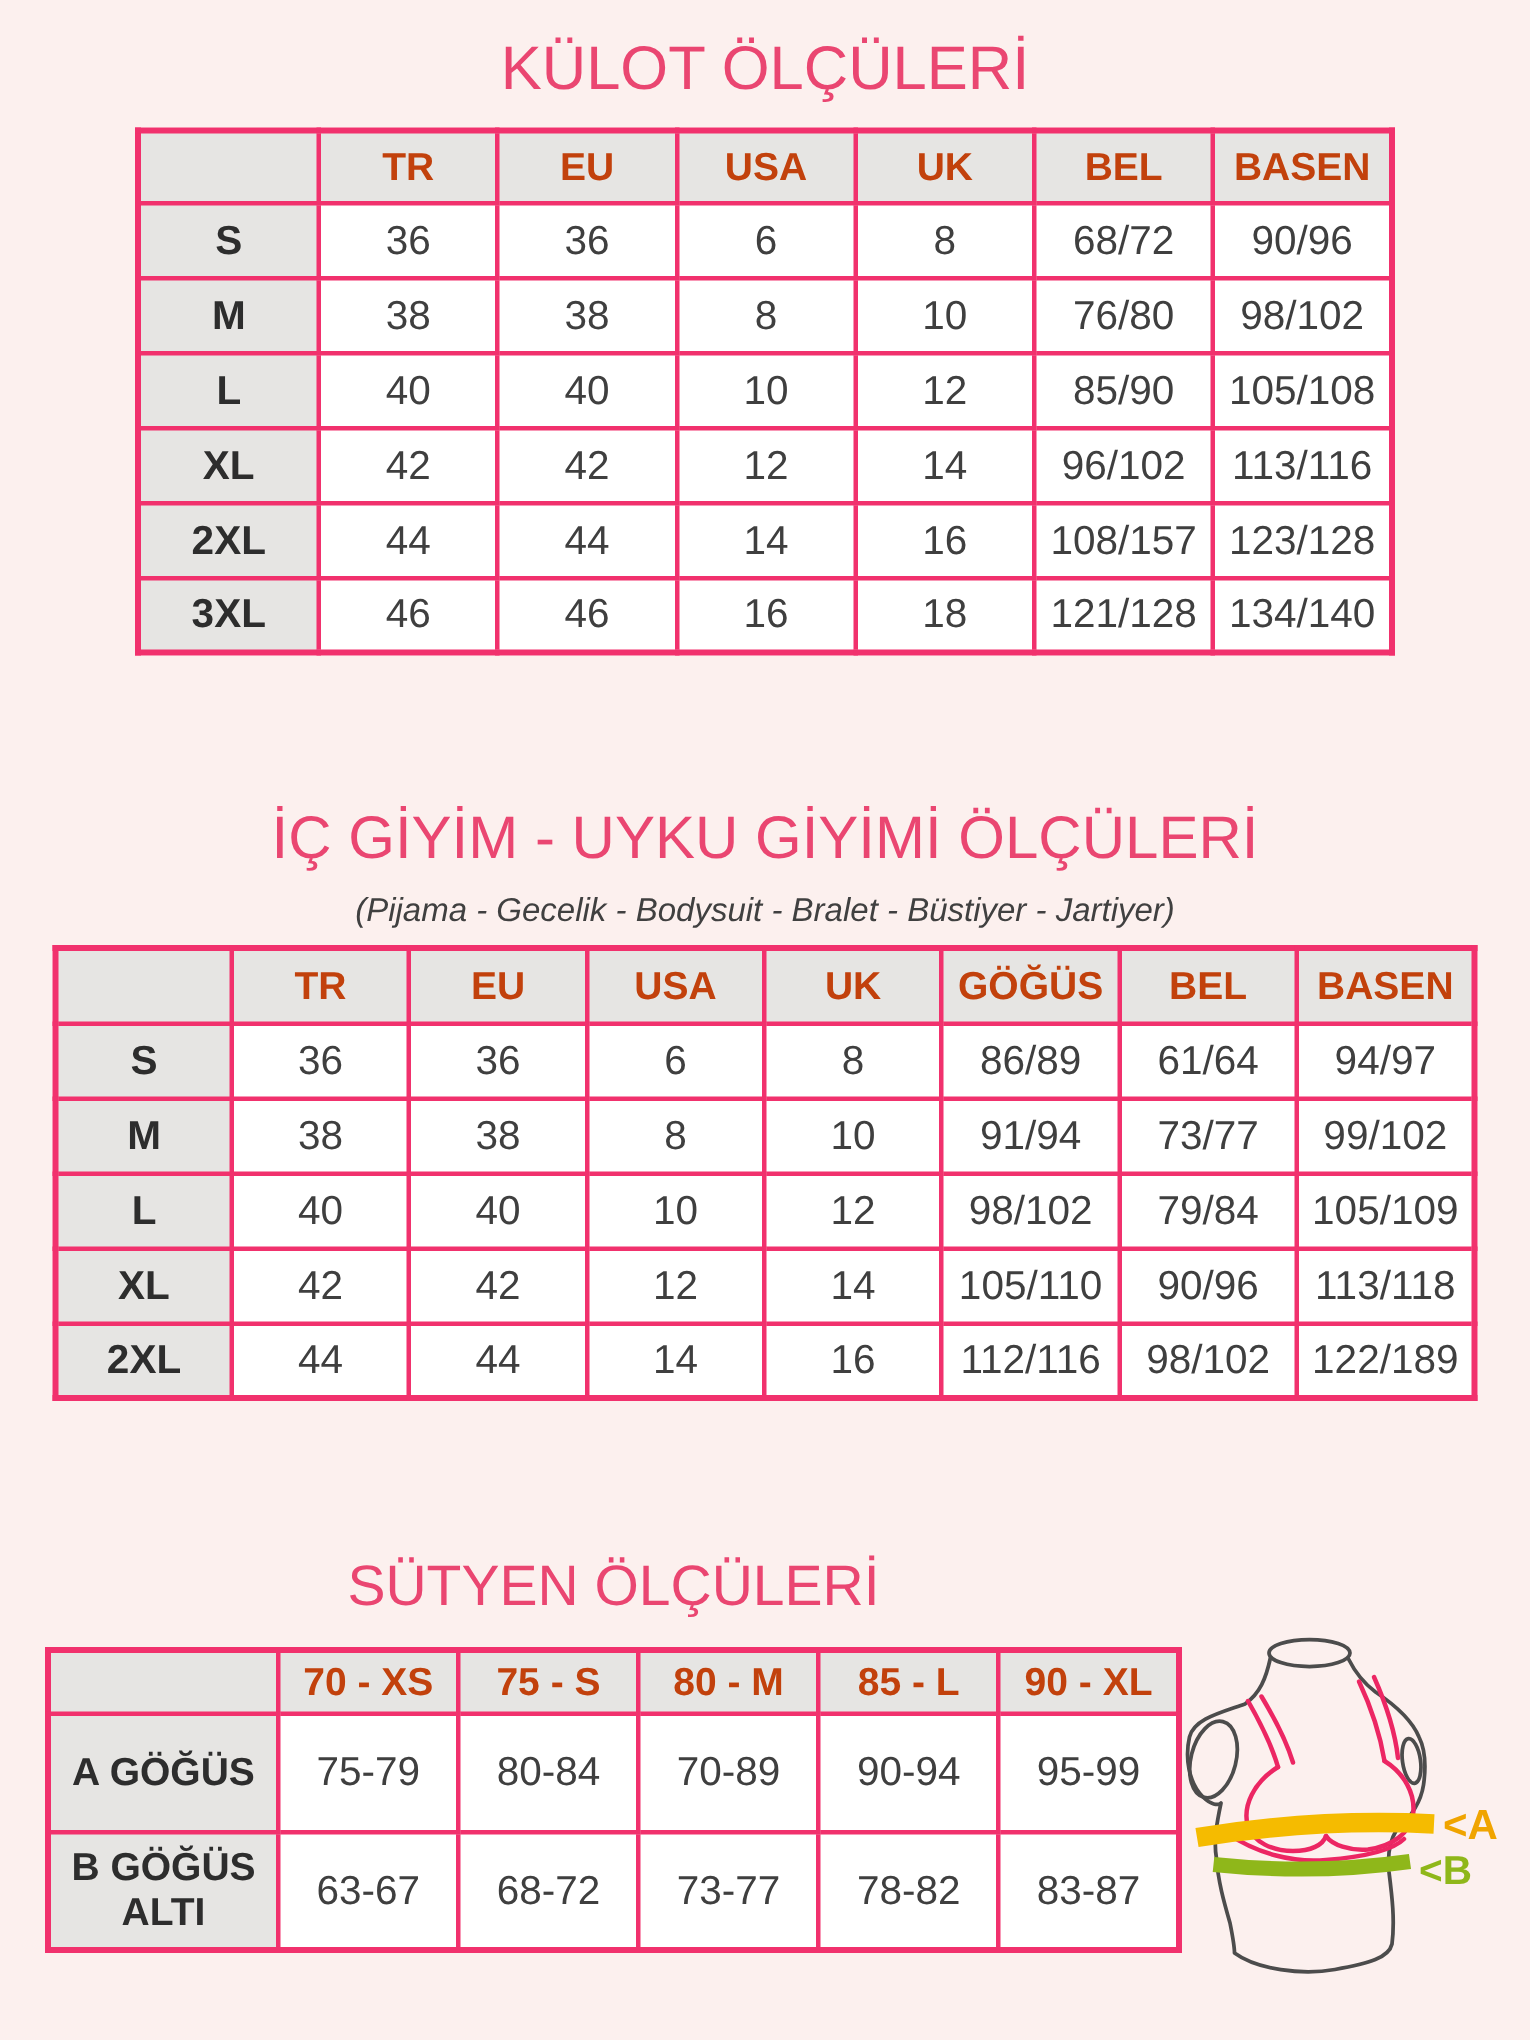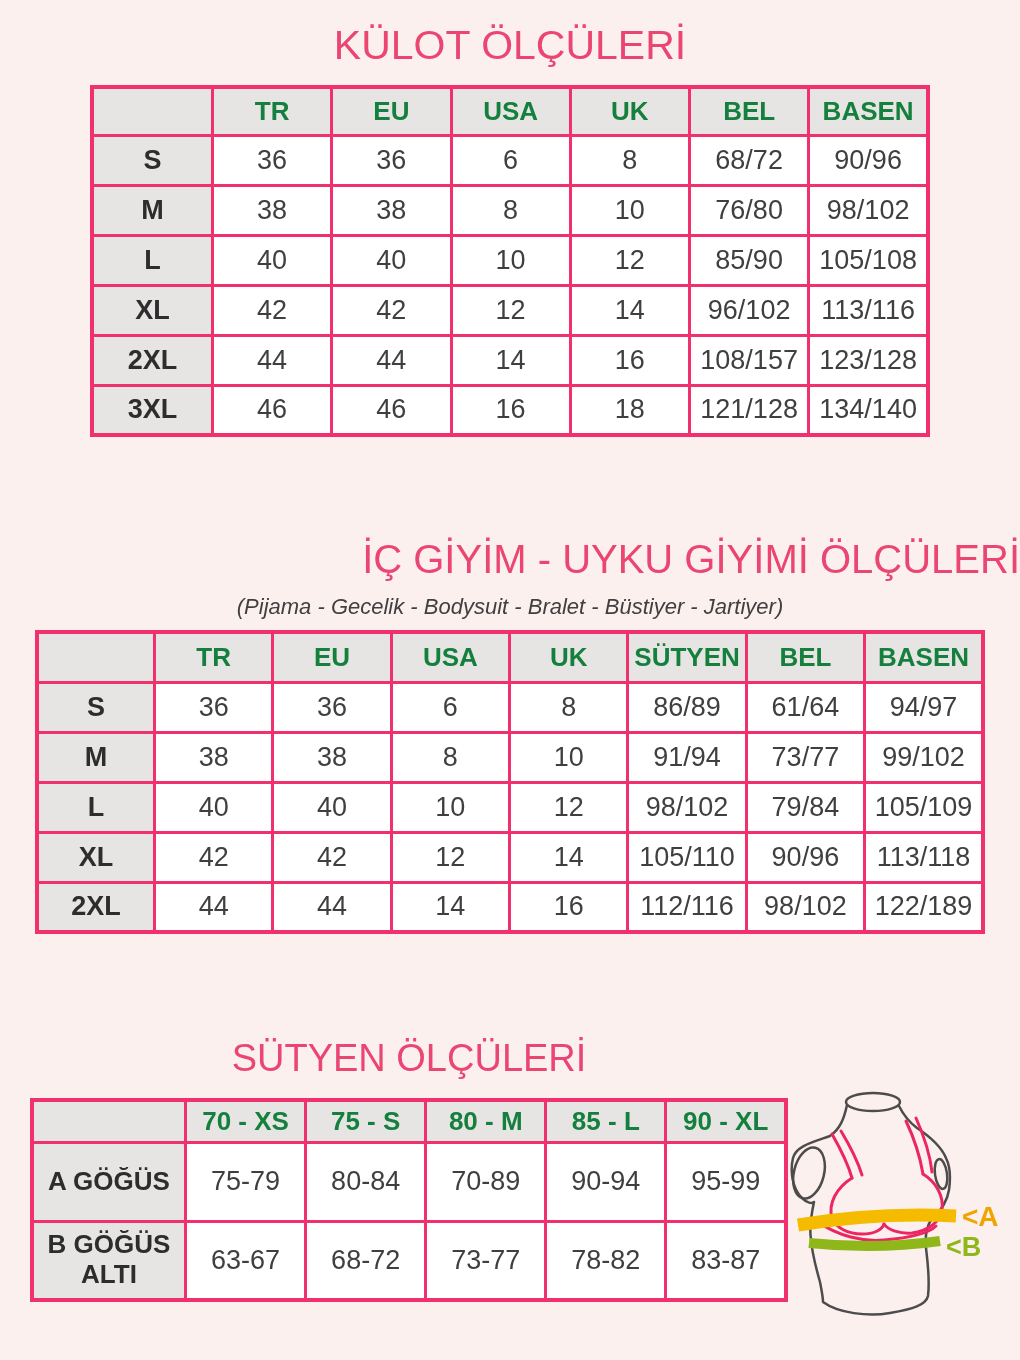--- a/index.html
+++ b/index.html
@@ -5,34 +5,34 @@
   html,body{margin:0;padding:0;background:#fcf0ee;}
   .page{
     position:relative;width:1020px;height:1360px;background:#fcf0ee;
     font-family:"Liberation Sans",sans-serif;overflow:hidden;
   }
   .title{
     position:absolute;margin:0;color:#ea4671;font-weight:400;
     text-align:center;letter-spacing:0;
   }
   .t1{left:0;width:1020px;top:22px;font-size:41px;}
-  .t2{left:0;width:1020px;top:537px;font-size:40px;text-align:right;}
+  .t2{left:0;width:1020px;top:537px;font-size:40px;}
   .subtitle{
     position:absolute;left:0;width:1020px;top:594px;text-align:center;
     color:#404040;font-size:22px;font-style:italic;
   }
   .t3{left:30px;width:758px;top:1037px;font-size:38px;}
   table.chart{
     position:absolute;border-collapse:collapse;table-layout:fixed;
     background:#ffffff;border:4px solid #f1316d;
   }
   .chart th,.chart td{
     border:3px solid #f1316d;text-align:center;vertical-align:middle;padding:0;
   }
-  .chart thead th{background:#e6e5e3;color:#15803d;font-size:26px;font-weight:700;}
+  .chart thead th{background:#e6e5e3;color:#c2410c;font-size:26px;font-weight:700;}
   .chart tbody th{background:#e6e5e3;color:#2d2d2d;font-size:27px;font-weight:700;}
   .chart tbody td{background:#ffffff;color:#3f3f3f;font-size:27px;font-weight:400;}
   #table-0{left:90px;top:85px;width:840px;}
   #table-0 tr{height:50px;}
   #table-0 thead tr{height:48px;}
   #table-0 th:first-child{width:117px;}
   #table-1{left:35px;top:630px;width:950px;}
   #table-1 tr{height:50px;}
   #table-1 th:first-child{width:114px;}
   #table-2{left:30px;top:1098px;width:758px;}
@@ -122,21 +122,21 @@
   <h1 class="title t2">İÇ GİYİM - UYKU GİYİMİ ÖLÇÜLERİ</h1>
   <div class="subtitle">(Pijama - Gecelik - Bodysuit - Bralet - Büstiyer - Jartiyer)</div>
   <table class="chart" id="table-1">
       <thead>
         <tr>
           <th></th>
           <th>TR</th>
           <th>EU</th>
           <th>USA</th>
           <th>UK</th>
-          <th>SÜTYEN</th>
+          <th>GÖĞÜS</th>
           <th>BEL</th>
           <th>BASEN</th>
         </tr>
       </thead>
       <tbody>
         <tr>
           <th>S</th>
           <td>36</td>
           <td>36</td>
           <td>6</td>

